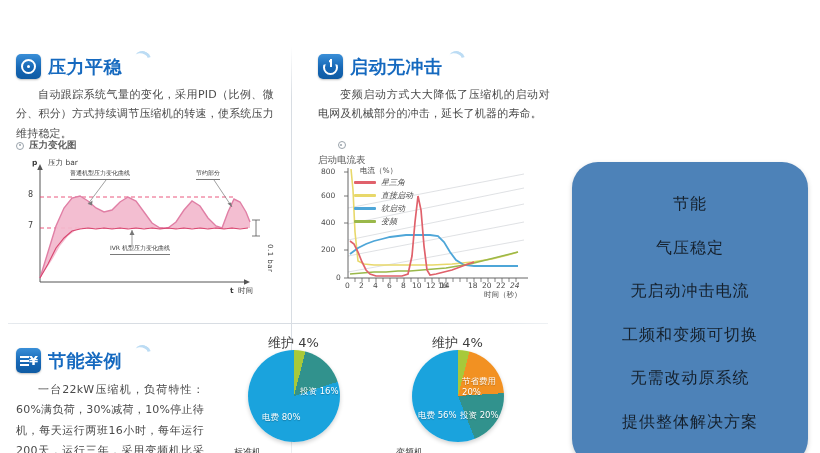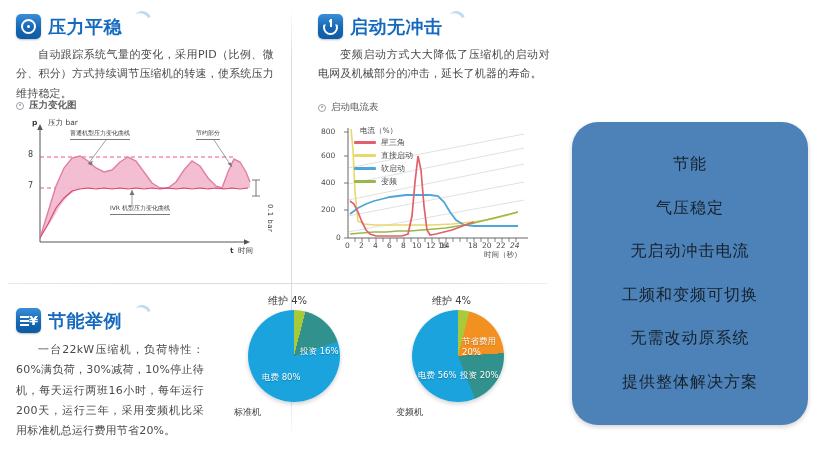--- a/index.html
+++ b/index.html
@@ -2,21 +2,21 @@
 <html><head>
 <meta charset="utf-8">
 <style>
   html,body{margin:0;padding:0;}
   body{
     width:820px;height:453px;overflow:hidden;
     background:#ffffff;
     font-family:"DejaVu Sans","Liberation Sans",sans-serif;
     position:relative;
   }
-  .slide{position:absolute;inset:0;background:#fff;}
+  .slide{position:absolute;inset:0;background:#fff;margin-top:40px;}
 
   
   .v-div{position:absolute;left:291px;top:6px;width:1px;height:432px;
          background:linear-gradient(to bottom,#ffffff 0%,#d8dde3 12%,#d8dde3 88%,#ffffff 100%);}
   .h-div{position:absolute;left:8px;top:283px;width:540px;height:1px;
          background:linear-gradient(to right,#e6eaee 0%,#d8dde3 20%,#d8dde3 80%,#eef1f4 100%);}
 
   
   .sec-head{position:absolute;display:flex;align-items:center;gap:7px;}
   .sec-icon{width:25px;height:25px;border-radius:5px;
@@ -65,31 +65,31 @@
   .pchart .axlab{position:absolute;font-size:7.5px;color:#3d3d3d;white-space:nowrap;}
   .pchart .tick{position:absolute;font-size:8px;color:#3d3d3d;}
   .bar01{position:absolute;right:2px;top:84px;font-size:7px;color:#3d3d3d;
          writing-mode:vertical-rl;letter-spacing:.5px;}
 
   
   .cchart{position:absolute;left:312px;top:120px;width:232px;height:142px;}
   .cchart .tick{position:absolute;font-size:7.5px;color:#4a4a4a;}
   .cchart .axtitle{position:absolute;font-size:7.5px;color:#4a4a4a;white-space:nowrap;}
   .legend{position:absolute;left:42px;top:16px;}
-  .leg-row{display:flex;align-items:center;gap:5px;height:13px;}
+  .leg-row{display:flex;align-items:center;gap:5px;height:13px;font-style:italic;}
   .leg-line{width:22px;height:2.2px;border-radius:1px;flex:none;}
   .leg-txt{font-size:8px;color:#4a4a4a;white-space:nowrap;}
 
   
   .pie-wrap{position:absolute;}
   .pie{width:92px;height:92px;border-radius:50%;position:relative;
        box-shadow:0 2px 4px rgba(0,0,0,.18);}
   .pie-label{position:absolute;font-size:8.5px;color:#ffffff;white-space:nowrap;
              text-shadow:0 1px 1px rgba(0,0,0,.25);}
-  .pie-outlabel{position:absolute;font-size:10px;color:#3d3d3d;white-space:nowrap;}
+  .pie-outlabel{position:absolute;font-size:13px;color:#3d3d3d;white-space:nowrap;}
   .pie-name{position:absolute;font-size:9px;color:#3d3d3d;white-space:nowrap;}
 
   
   .benefits{position:absolute;left:572px;top:122px;width:236px;height:303px;
             border-radius:26px;background:#4d82b8;
             box-shadow:0 2px 5px rgba(0,0,0,.18);
             display:flex;flex-direction:column;align-items:center;
             justify-content:space-evenly;padding:10px 0;box-sizing:border-box;}
   .benefit{font-size:16px;color:#15202c;white-space:nowrap;letter-spacing:1px;}
 </style>
@@ -154,21 +154,21 @@
     <span class="bar01">0.1 bar</span>
   </div>
 
   <div class="sec-head" style="left:318px;top:14px;">
     <span class="sec-icon ico-power"></span>
     <span class="sec-title">启动无冲击</span>
     <span class="swoosh" style="left:130px;top:-3px;"></span>
   </div>
   <div class="sec-body" style="left:318px;top:45px;width:232px;">变频启动方式大大降低了压缩机的启动对电网及机械部分的冲击，延长了机器的寿命。</div>
 
-  <div class="chart-cap" style="left:318px;top:101px;">
+  <div class="chart-cap" style="left:318px;top:101px;flex-direction:column;">
     <span class="cap-dot"></span>
     <span>启动电流表</span>
   </div>
 
   <div class="cchart">
     <svg width="232" height="142" viewBox="0 0 232 142">
 
       <g stroke="#c9ccd1" stroke-width="0.6" fill="none">
         <path d="M36,96 L212,62"></path>
           <path d="M36,80 L212,44"></path>

